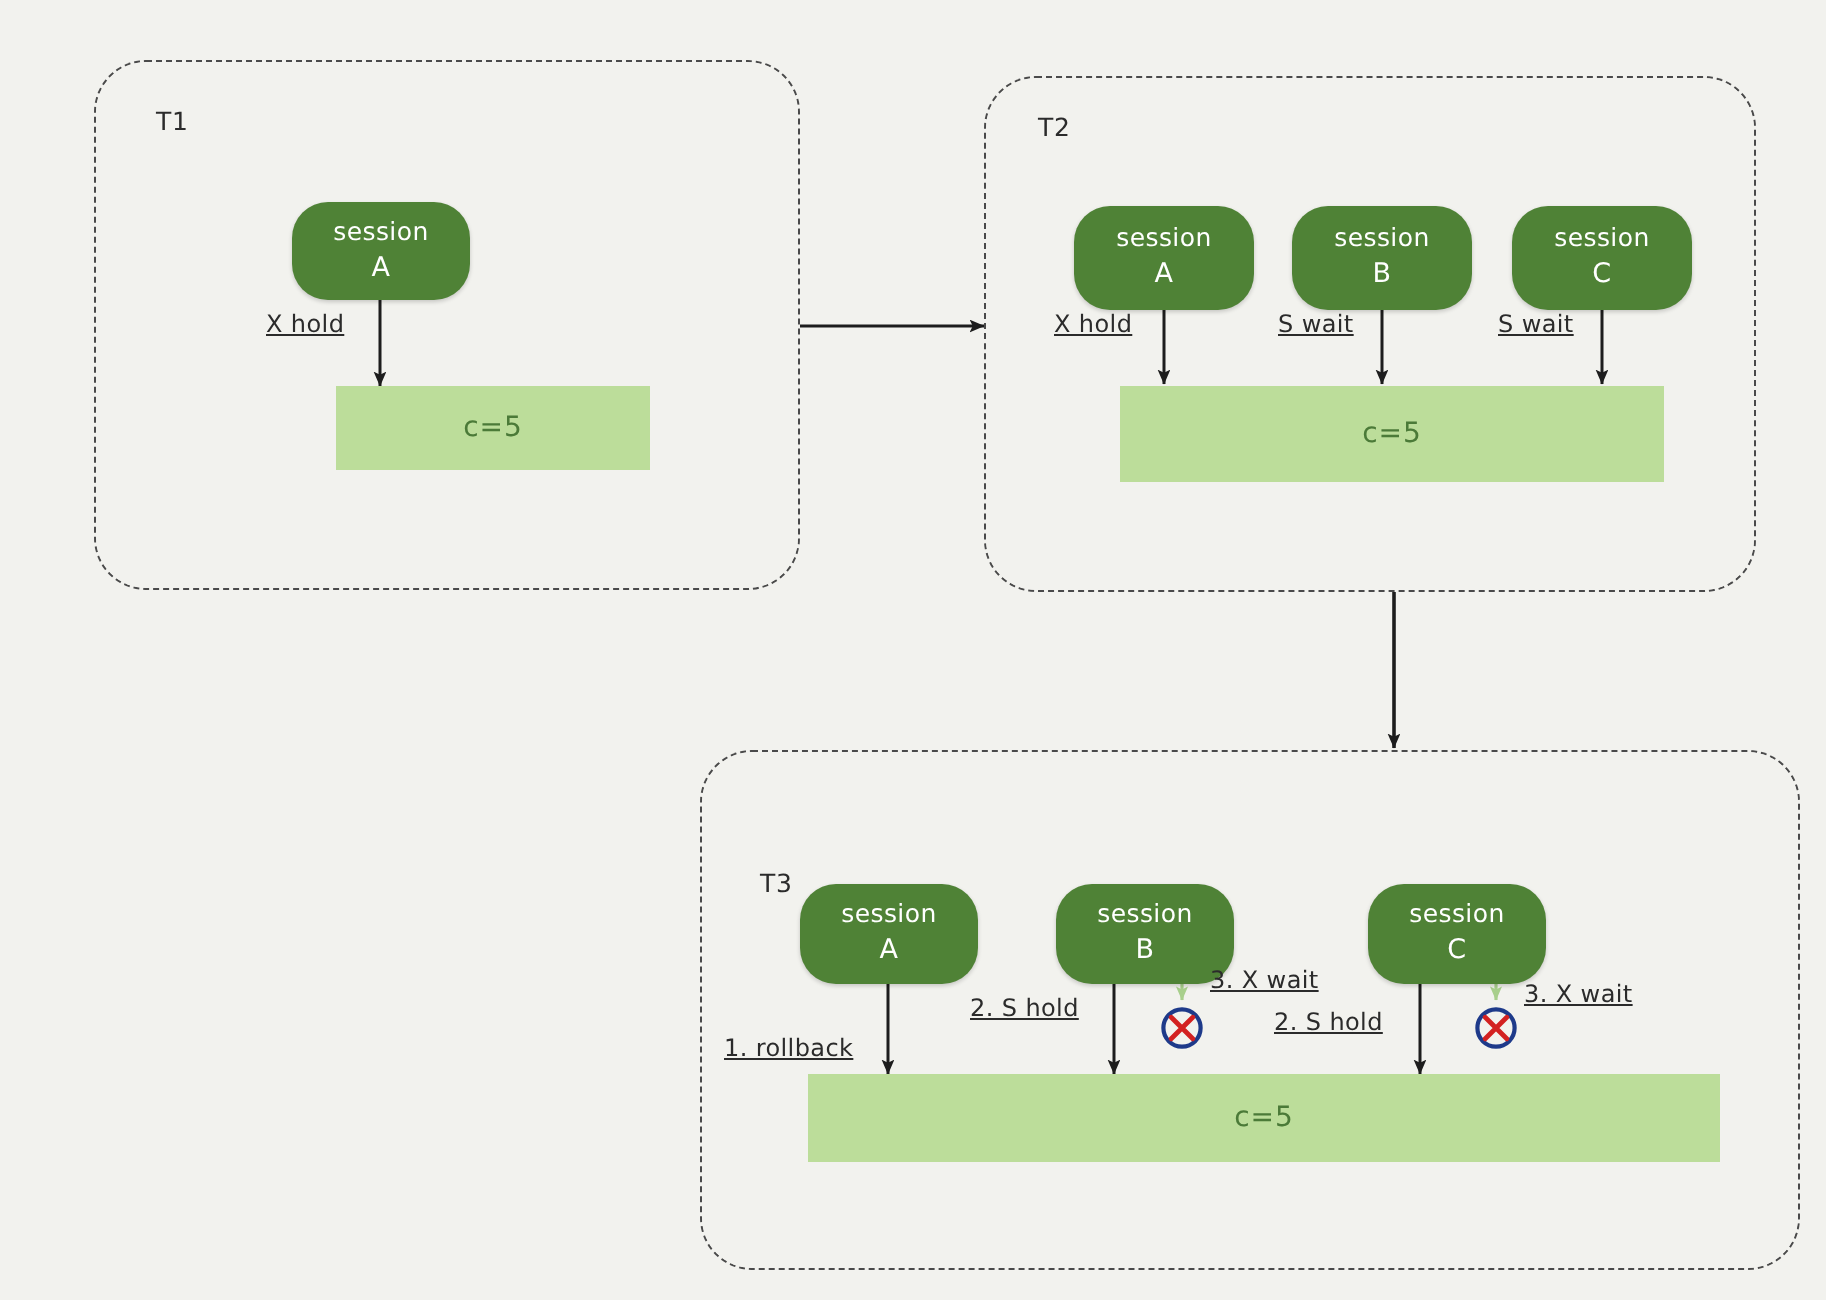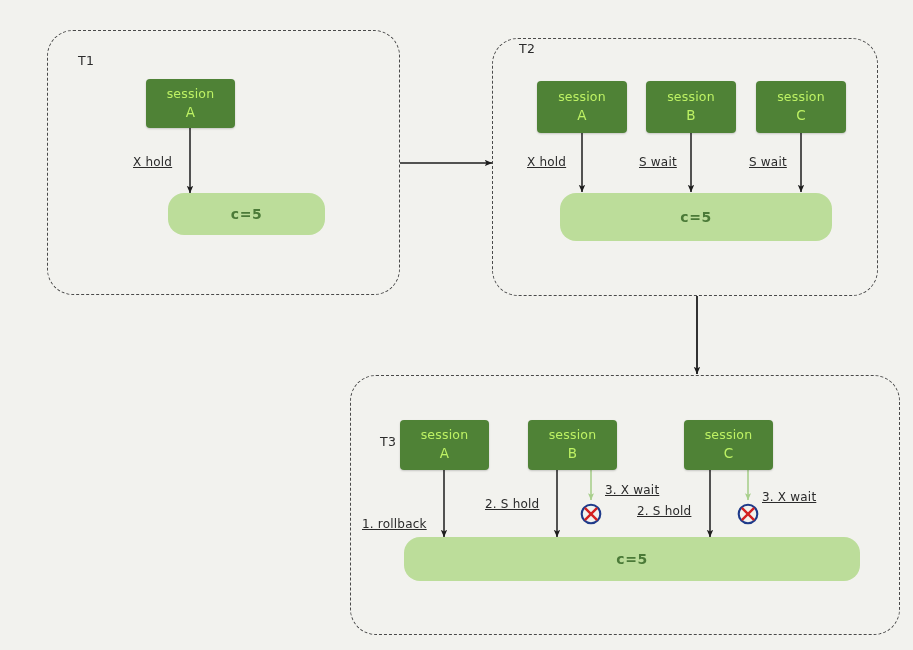--- a/index.html
+++ b/index.html
@@ -35,50 +35,50 @@
   }
   .panel-label {
     position: absolute;
     font-size: 12.5px;
     color: #2b2b2b;
     letter-spacing: 0.4px;
   }
   .session-box {
     position: absolute;
     background: #4f8236;
-    border-radius: 4px;
+    border-radius: 18px;
     box-sizing: border-box;
     display: flex;
     flex-direction: column;
     align-items: center;
     justify-content: center;
-    color: #bef264;
+    color: #ffffff;
     line-height: 1.35;
     box-shadow: 0 1px 2px rgba(0,0,0,0.18);
+    margin-top: 22px;
   }
   .session-box .s-title {
     font-size: 12.5px;
     letter-spacing: 0.2px;
   }
   .session-box .s-name {
     font-size: 13.5px;
     letter-spacing: 0.2px;
   }
   .resource-box {
     position: absolute;
     background: #bcdd9a;
-    border-radius: 16px;
+    border-radius: 0;
     display: flex;
     align-items: center;
     justify-content: center;
     color: #4b7a38;
     font-size: 14px;
     letter-spacing: 0.5px;
     box-sizing: border-box;
-    font-weight: bold;
   }
   .edge-label {
     position: absolute;
     font-size: 12px;
     color: #2b2b2b;
     white-space: nowrap;
     letter-spacing: 0.2px;
     text-decoration: underline;
   }
   .blocked-icon {
@@ -128,21 +128,21 @@
     <span class="s-name">A</span>
   </div>
 
   <div class="edge-label" style="left:133px; top:155px;">X hold</div>
 
   <div class="resource-box" style="left:168px; top:193px; width:157px; height:42px;">
     <span>c=5</span>
   </div>
 
   <div class="panel" style="left:492px; top:38px; width:386px; height:258px;"></div>
-  <div class="panel-label" style="left:519px; top:41px;">T2</div>
+  <div class="panel-label" style="left:519px; top:56px;">T2</div>
 
   <div class="session-box" style="left:537px; top:81px; width:90px; height:52px;">
     <span class="s-title">session</span>
     <span class="s-name">A</span>
   </div>
   <div class="session-box" style="left:646px; top:81px; width:90px; height:52px;">
     <span class="s-title">session</span>
     <span class="s-name">B</span>
   </div>
   <div class="session-box" style="left:756px; top:81px; width:90px; height:52px;">

